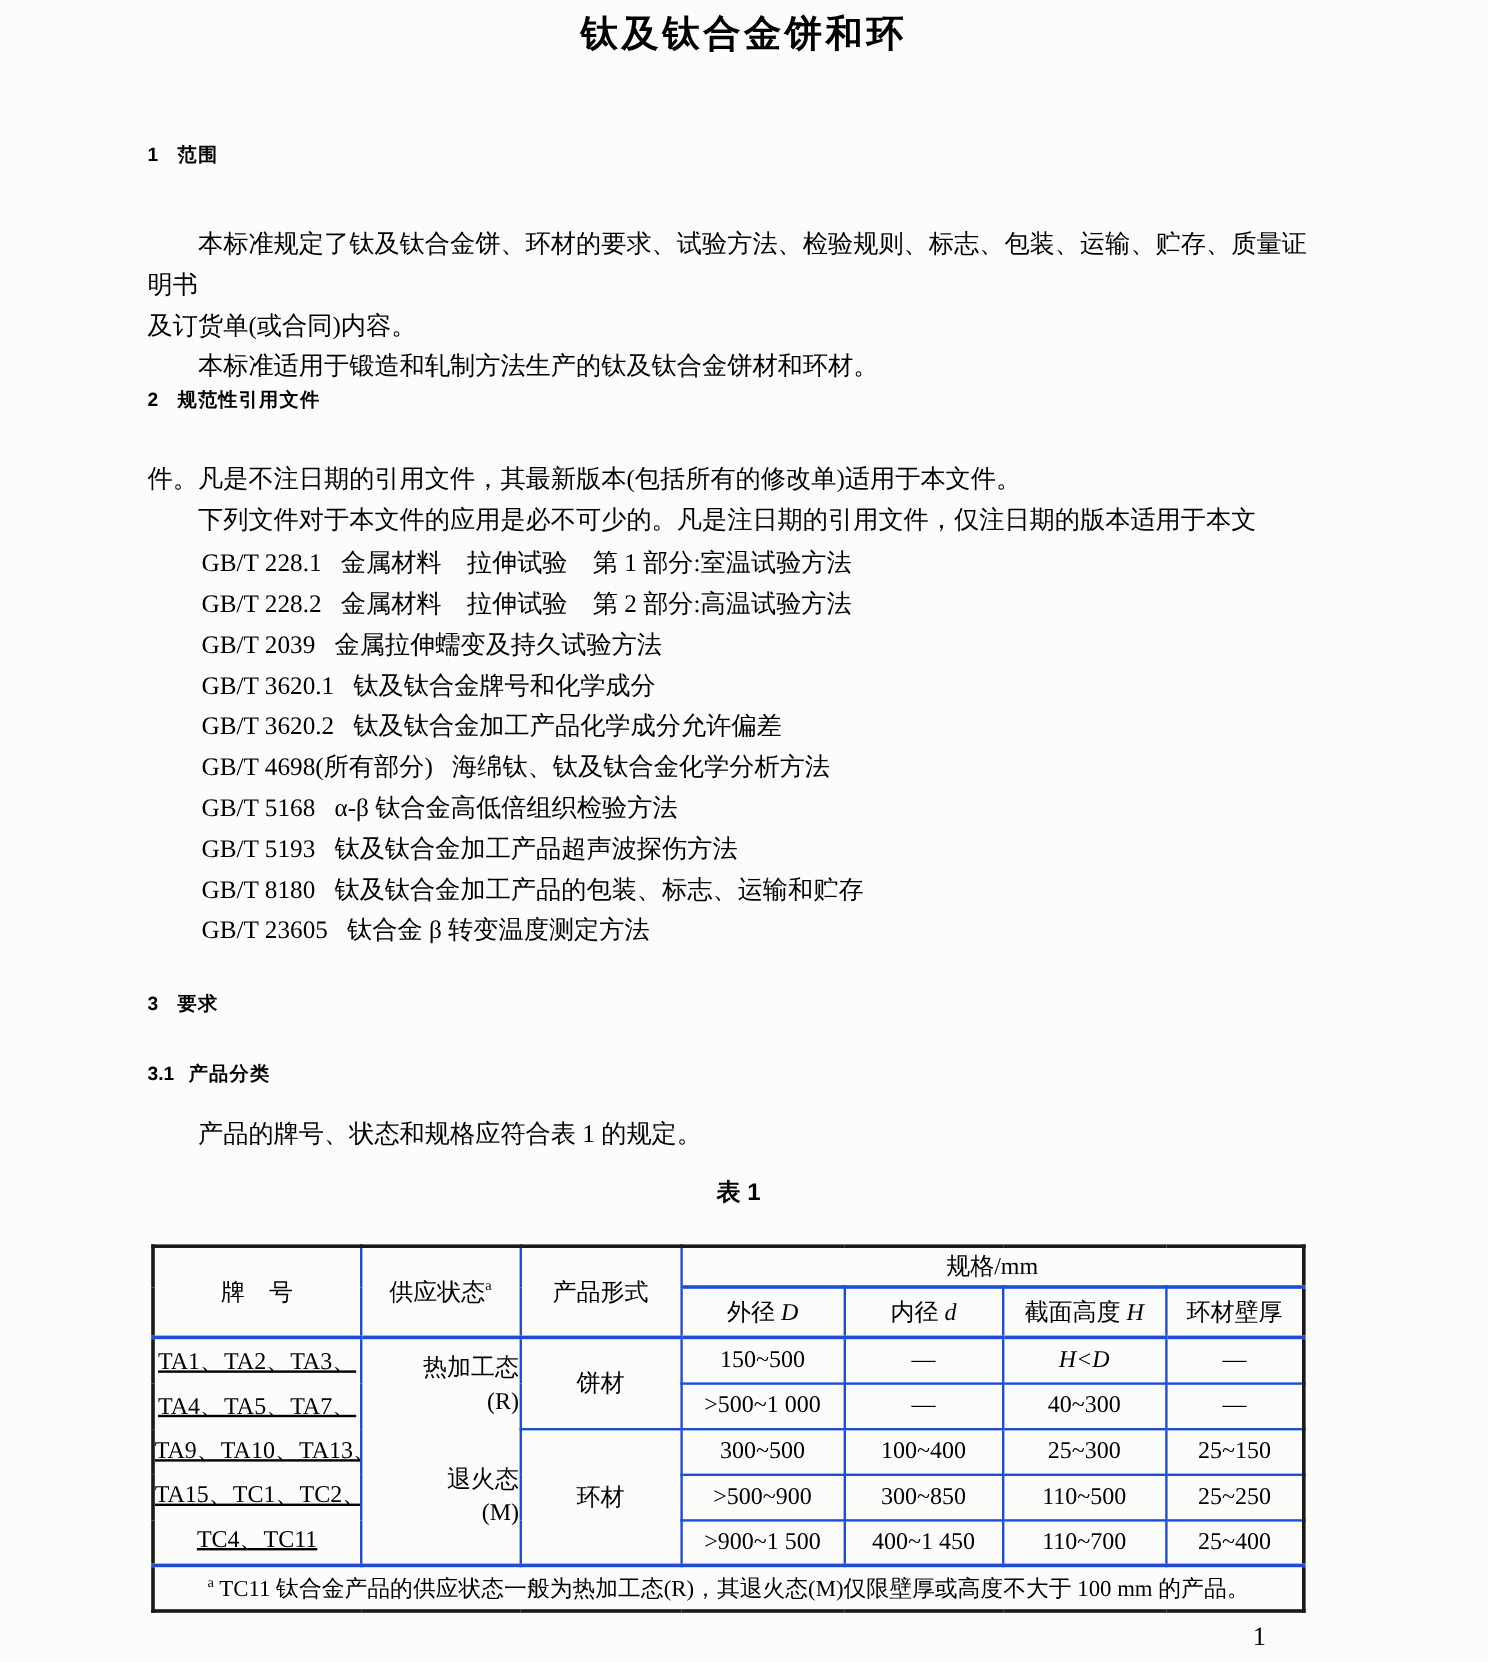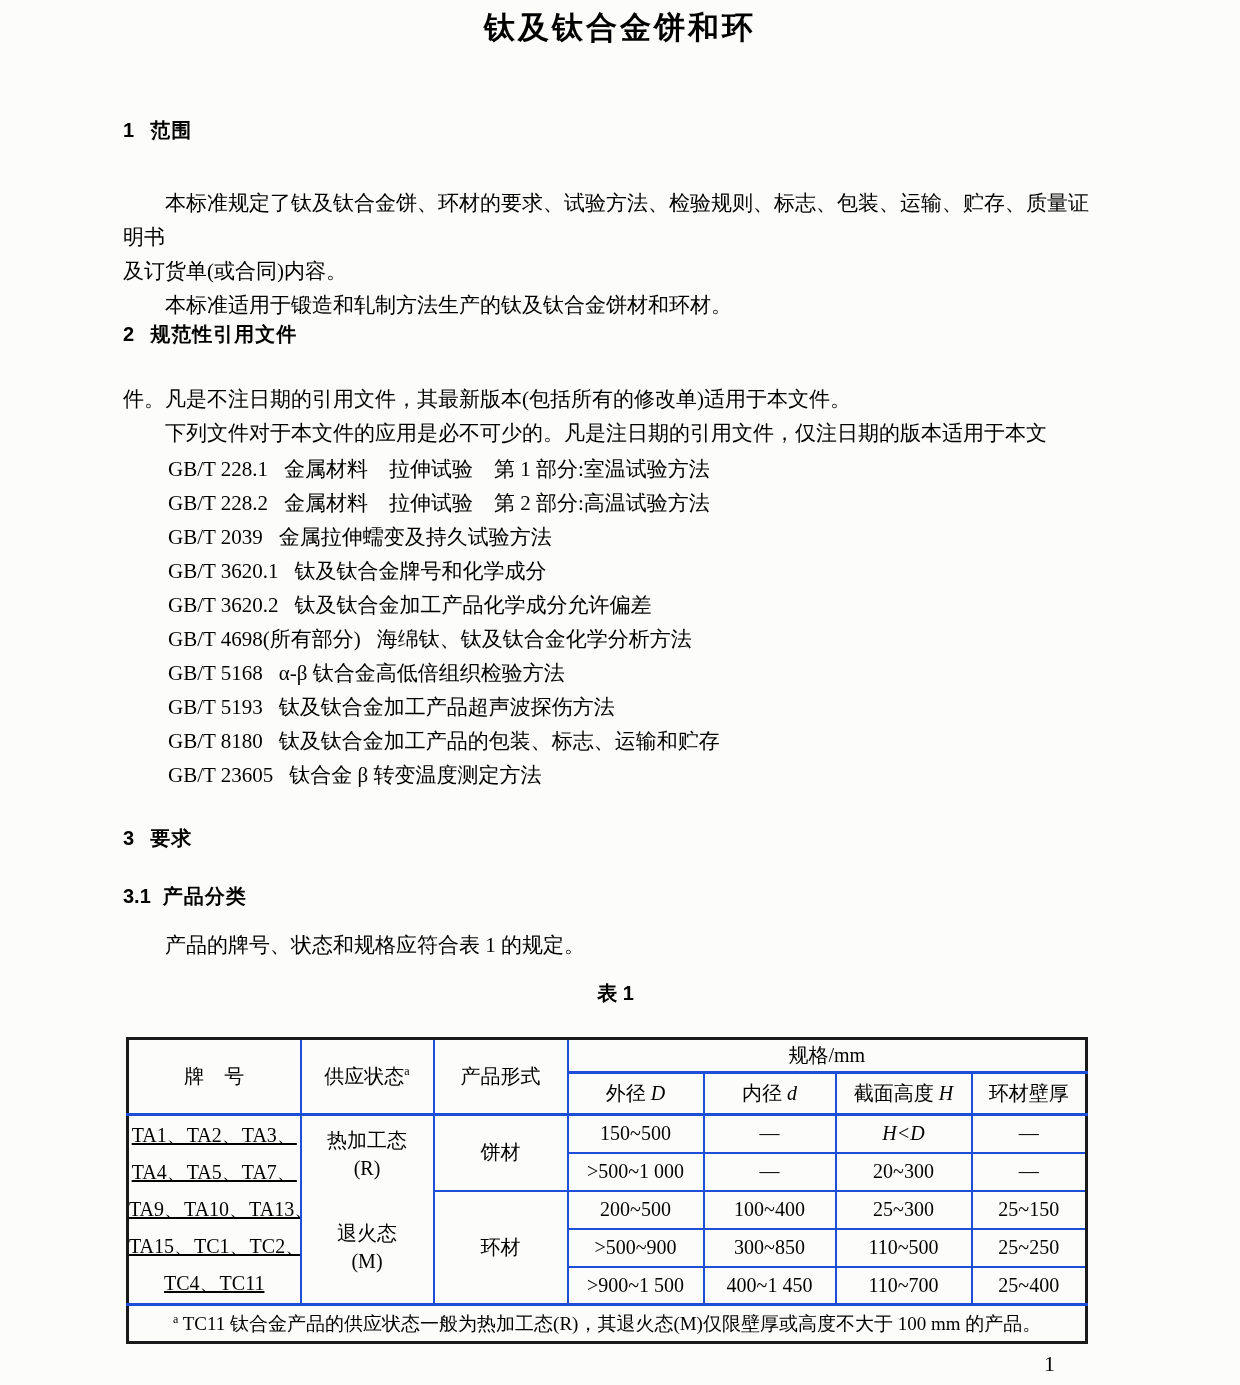--- a/index.html
+++ b/index.html
@@ -19,21 +19,21 @@
     text-align:center;
     font-family:"Liberation Sans","DejaVu Sans",sans-serif;
     font-weight:bold;
     font-size:31px; line-height:40px;
     letter-spacing:3px;
   }
 
   .sec-h {
     font-family:"Liberation Sans","DejaVu Sans",sans-serif;
     font-weight:bold;
-    font-size:20px; line-height:28px;
+    font-size:16px; line-height:28px;
     letter-spacing:1px;
   }
   .sec-h .num { display:inline-block; margin-right:16px; letter-spacing:0; }
 
   .body-block { width:985px; font-size:21px; line-height:34px; }
   .body-block p { margin:0; text-indent:2em;font-family:Liberation Serif, serif; }
 
   .ref-item { font-size:21px; line-height:34px; white-space:nowrap; }
   .ref-code { margin-right:16px; }
 
@@ -58,21 +58,21 @@
     vertical-align:middle;
     padding:0;
     font-weight:normal;
     overflow:hidden;
   }
   .spec-table thead tr:nth-child(1) { height:34px; }
   .spec-table thead tr:nth-child(2) { height:42px; }
   .spec-table thead th { border-bottom-width:3px; }
   .spec-table tbody tr { height:38px; }
   .grade-cell div { line-height:37px; white-space:nowrap;text-decoration:underline; }
-  .supply-inner { display:flex; flex-direction:column; height:186px; }
+  .supply-inner { display:flex; flex-direction:column; height:186px;text-align:right; }
   .supply-block { display:flex; flex-direction:column; justify-content:center; line-height:28px; }
   .supply-block.hot { flex:2; }
   .supply-block.annealed { flex:3; }
   .ivar { font-style:italic; font-family:"Liberation Serif","DejaVu Serif",serif; }
   tr.footnote-row { height:33px; }
   tr.footnote-row td {
     border-top-width:3px;
     text-align:left;
     padding-left:44px;
     font-size:19px;
@@ -181,26 +181,26 @@
         </td>
         <td rowspan="2">饼材</td>
         <td>150~500</td>
         <td>—</td>
         <td class="ivar">H&lt;D</td>
         <td>—</td>
       </tr>
       <tr>
         <td>&gt;500~1 000</td>
         <td>—</td>
-        <td>20~300</td>
+        <td>40~300</td>
         <td>—</td>
       </tr>
       <tr>
         <td rowspan="3">环材</td>
-        <td>200~500</td>
+        <td>300~500</td>
         <td>100~400</td>
         <td>25~300</td>
         <td>25~150</td>
       </tr>
       <tr>
         <td>&gt;500~900</td>
         <td>300~850</td>
         <td>110~500</td>
         <td>25~250</td>
       </tr>

